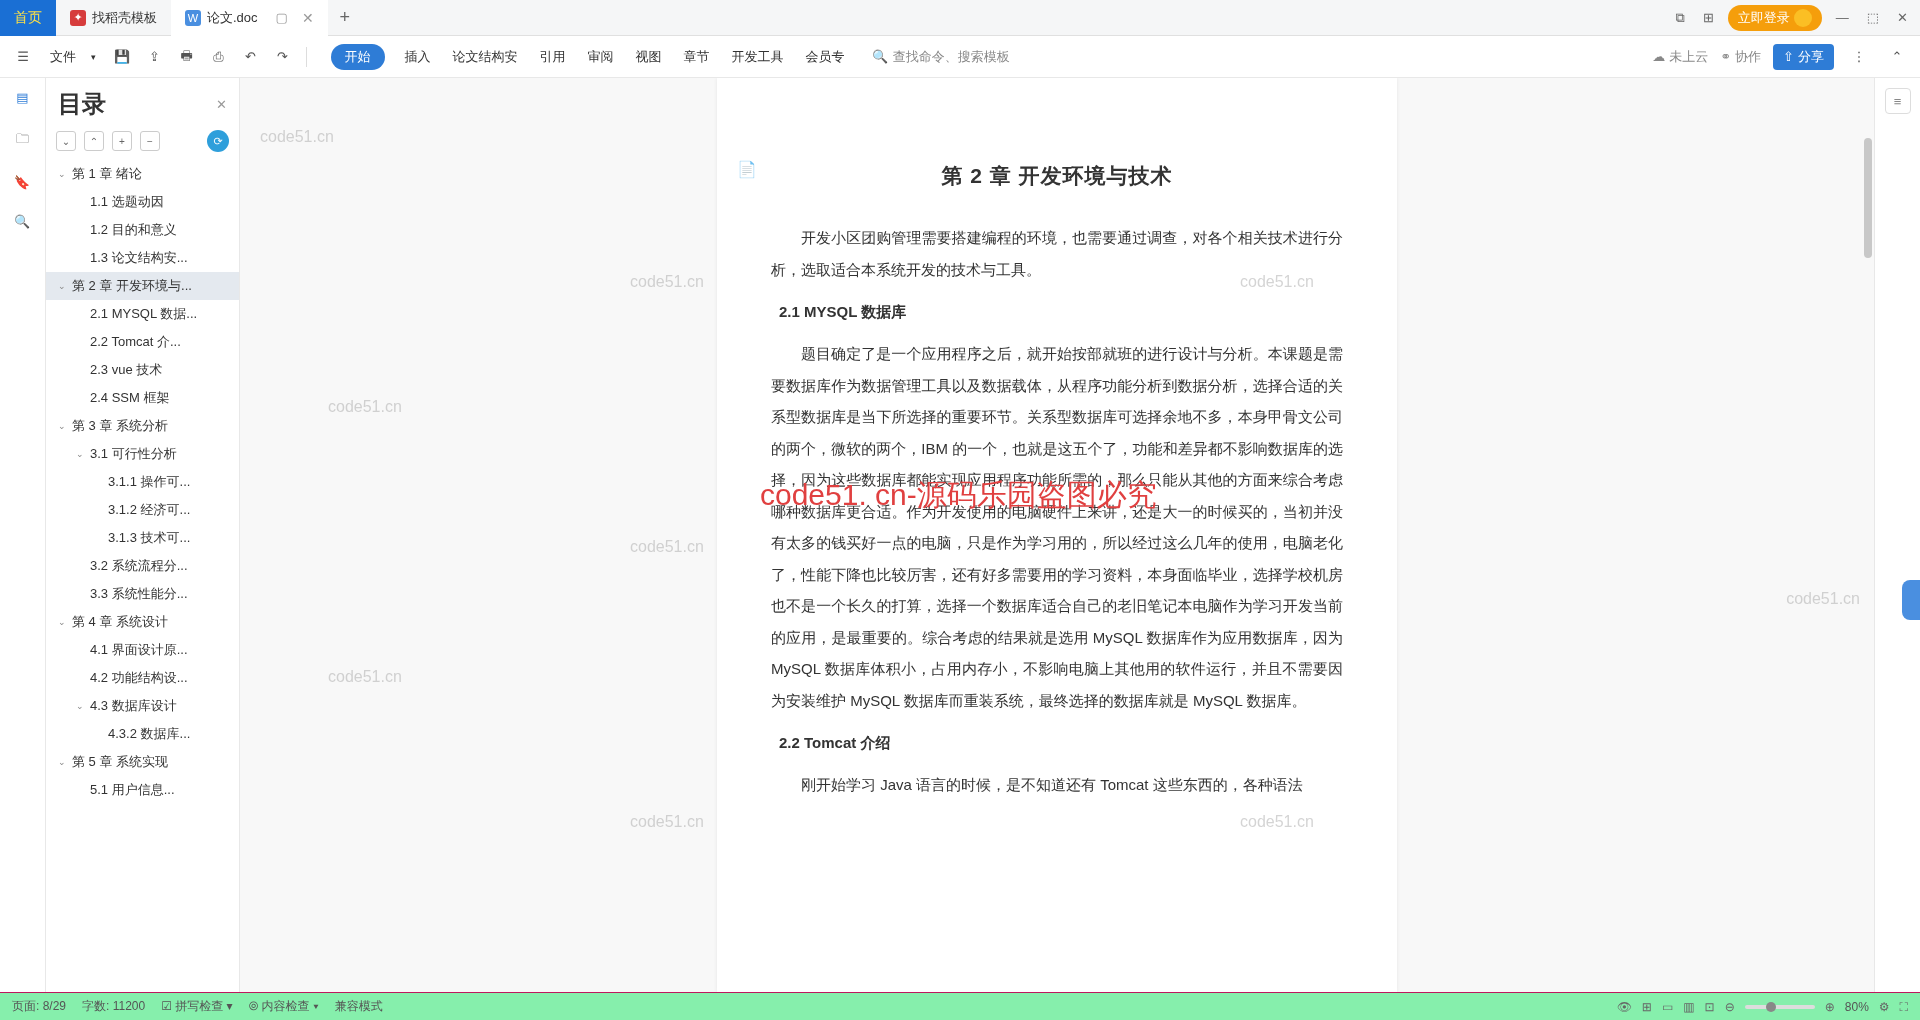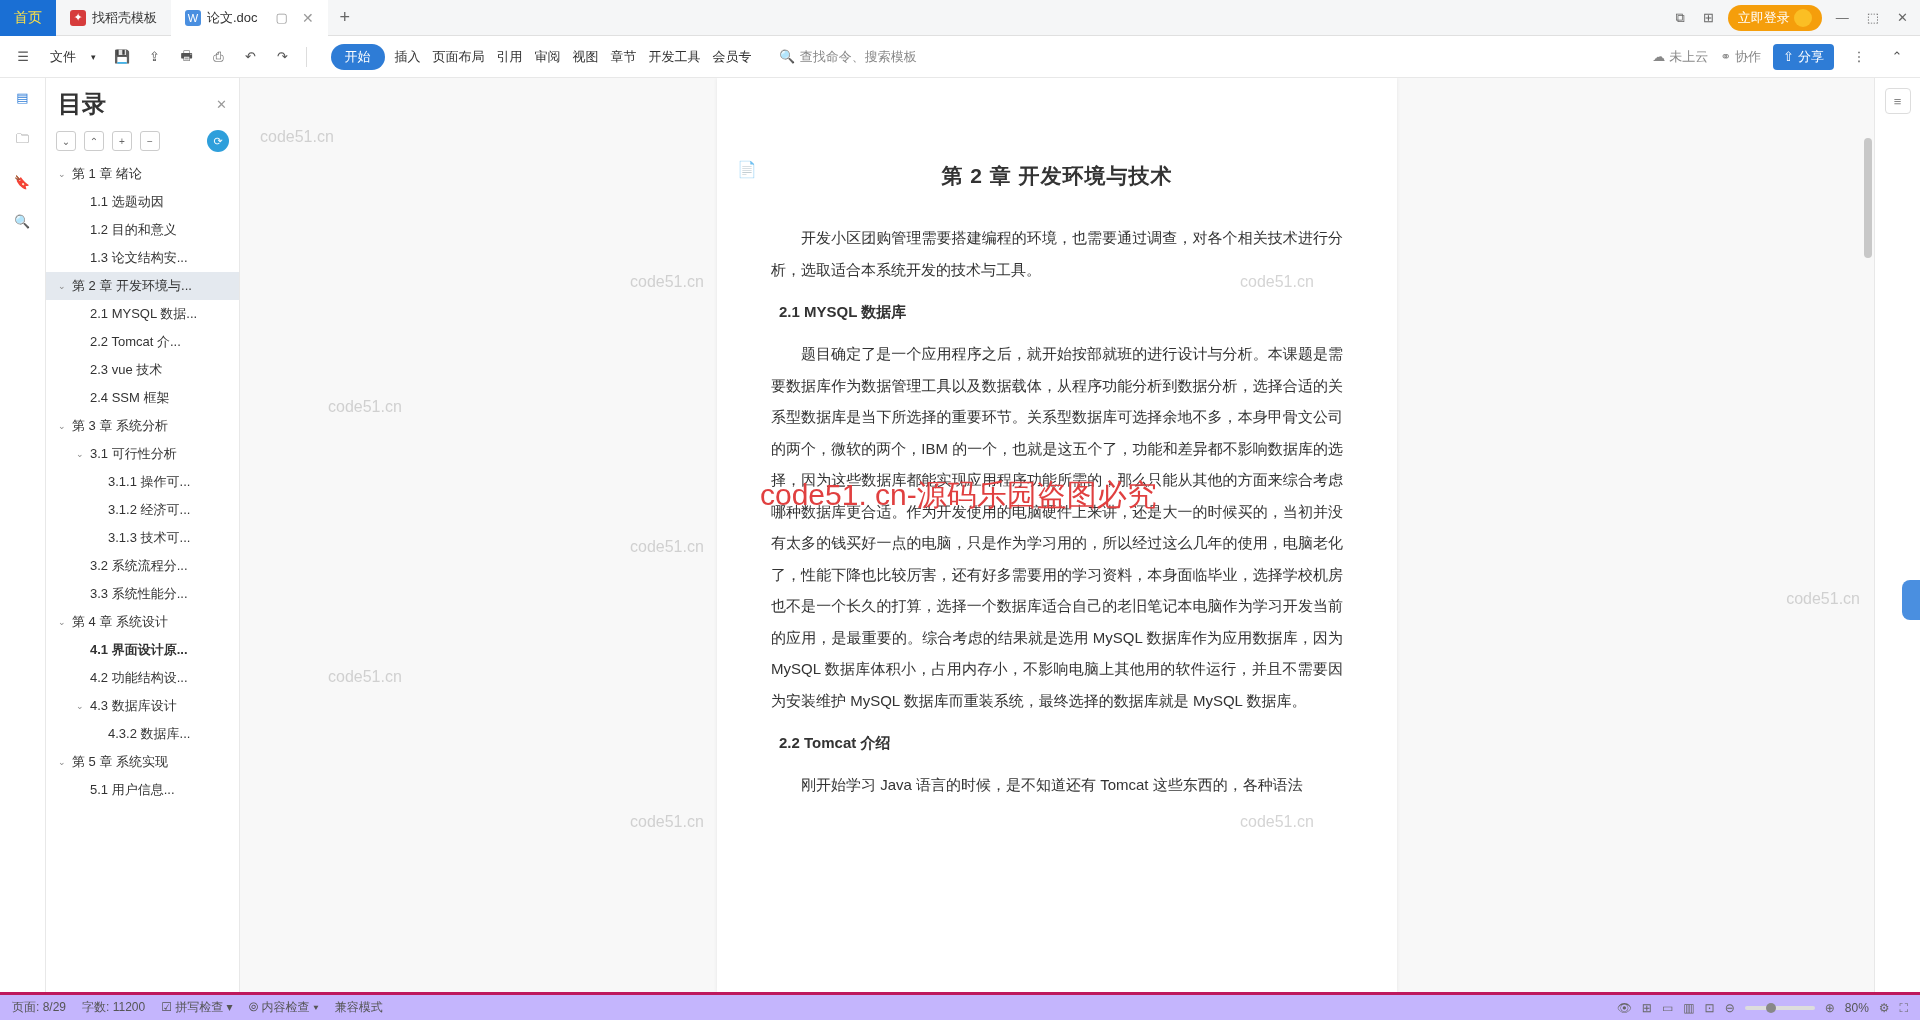--- a/index.html
+++ b/index.html
@@ -16,21 +16,21 @@
 .tab-add{padding:0 12px;color:#666;font-size:18px}
 .tabbar-right{margin-left:auto;display:flex;align-items:center;gap:10px;padding-right:8px}
 .login-btn{background:#f59e0b;color:#fff;padding:4px 10px;border-radius:14px;display:flex;align-items:center;gap:4px;font-size:13px}
 .avatar{width:18px;height:18px;border-radius:50%;background:#fbbf24;display:inline-block}
 .winctl{color:#666;font-size:13px;padding:4px}
 .icobtn{color:#666;padding:4px}
 .toolbar{height:42px;display:flex;align-items:center;padding:0 10px;gap:6px;border-bottom:1px solid #e8e8e8}
 .t-ico{width:26px;height:26px;display:flex;align-items:center;justify-content:center;color:#555;cursor:pointer}
 .t-file{display:flex;align-items:center;gap:12px;padding:0 8px}
 .t-sep{width:1px;height:20px;background:#ddd;margin:0 4px}
-.menus{display:flex;gap:8px;margin-left:14px}
+.menus{display:flex;gap:18px;margin-left:14px}
 .menu{color:#333;cursor:pointer;padding:4px 2px}
 .menu.active{background:#2e7cd6;color:#fff;padding:4px 14px;border-radius:14px}
 .search{display:flex;align-items:center;color:#888;margin-left:20px;gap:4px}
 .toolbar-right{margin-left:auto;display:flex;align-items:center;gap:12px}
 .cloud{color:#888;display:flex;align-items:center;gap:4px}
 .share-btn{background:#2e7cd6;color:#fff;padding:4px 10px;border-radius:4px;display:flex;align-items:center;gap:4px}
 .main{display:flex;height:calc(100vh - 36px - 42px - 28px)}
 .leftrail{width:46px;border-right:1px solid #e8e8e8;display:flex;flex-direction:column;align-items:center;padding-top:12px;gap:24px}
 .rail-ico{color:#666;cursor:pointer}
 .rail-ico.active{color:#2e7cd6}
@@ -51,21 +51,21 @@
 .h1{text-align:center;font-size:21px;font-weight:bold;margin-bottom:32px;letter-spacing:1px;margin-top:54px}
 .para{font-size:15px;line-height:2.1;text-align:justify;text-indent:2em;margin-bottom:14px}
 .h2{font-size:15px;font-weight:bold;margin:18px 8px 16px}
 .wm{position:absolute;color:rgba(160,160,160,.45);font-size:16px;pointer-events:none}
 .wm-red{position:absolute;color:#e04040;font-size:30px;font-weight:500;pointer-events:none;left:520px;top:397px;white-space:nowrap}
 .rightpane{width:46px;border-left:1px solid #e8e8e8;padding-top:10px;display:flex;flex-direction:column;align-items:center}
 .rp-btn{width:26px;height:26px;border:1px solid #ddd;border-radius:4px;display:flex;align-items:center;justify-content:center;color:#888}
 .edge-tab{position:absolute;right:0;top:580px;width:18px;height:40px;background:#4a8fe0;border-radius:8px 0 0 8px}
 .vscroll{position:absolute;right:2px;top:0;width:10px;height:100%;pointer-events:none}
 .vthumb{position:absolute;right:0;top:60px;width:8px;height:120px;background:#c8c8c8;border-radius:4px}
-.status{height:28px;border-top:3px solid #be185d;display:flex;align-items:center;padding:0 12px;gap:16px;font-size:12px;color:#555;background:#c4b5fd}
+.status{height:28px;border-top:1px solid #be185d;display:flex;align-items:center;padding:0 12px;gap:16px;font-size:12px;color:#555;background:#86efac}
 .status-right{margin-left:auto;display:flex;align-items:center;gap:10px}
 .status .ico{color:#666}
 </style>
 </head>
 <body>
 
 <div class="tabbar">
   <div class="tab home">首页</div>
   <div class="tab">
     <span class="tab-ico red">✦</span>
@@ -100,21 +100,21 @@
   <span class="t-ico">💾</span>
   <span class="t-ico">⇪</span>
   <span class="t-ico">🖶</span>
   <span class="t-ico">⎙</span>
   <span class="t-ico">↶</span>
   <span class="t-ico">↷</span>
   <span class="t-sep"></span>
   <div class="menus">
     <span class="menu active">开始</span>
     <span class="menu">插入</span>
-    <span class="menu">页面布局</span>
+    <span class="menu">论文结构安</span>
     <span class="menu">引用</span>
     <span class="menu">审阅</span>
     <span class="menu">视图</span>
     <span class="menu">章节</span>
     <span class="menu">开发工具</span>
     <span class="menu">会员专</span>
   </div>
   <div class="search">
     <span>🔍</span>
     <span>查找命令、搜索模板</span>
@@ -210,21 +210,21 @@
           <span>3.2 系统流程分...</span>
         </div>
         <div class="toc-item" style="padding-left: 30px;">
           <span class="chev"></span>
           <span>3.3 系统性能分...</span>
         </div>
         <div class="toc-item" style="padding-left: 12px;">
           <span class="chev">⌄</span>
           <span>第 4 章  系统设计</span>
         </div>
-        <div class="toc-item" style="padding-left: 30px; font-weight: bold;">
+        <div class="toc-item" style="padding-left: 30px;">
           <span class="chev"></span>
           <span>4.1 界面设计原...</span>
         </div>
         <div class="toc-item" style="padding-left: 30px;">
           <span class="chev"></span>
           <span>4.2 功能结构设...</span>
         </div>
         <div class="toc-item" style="padding-left: 30px;">
           <span class="chev">⌄</span>
           <span>4.3 数据库设计</span>

